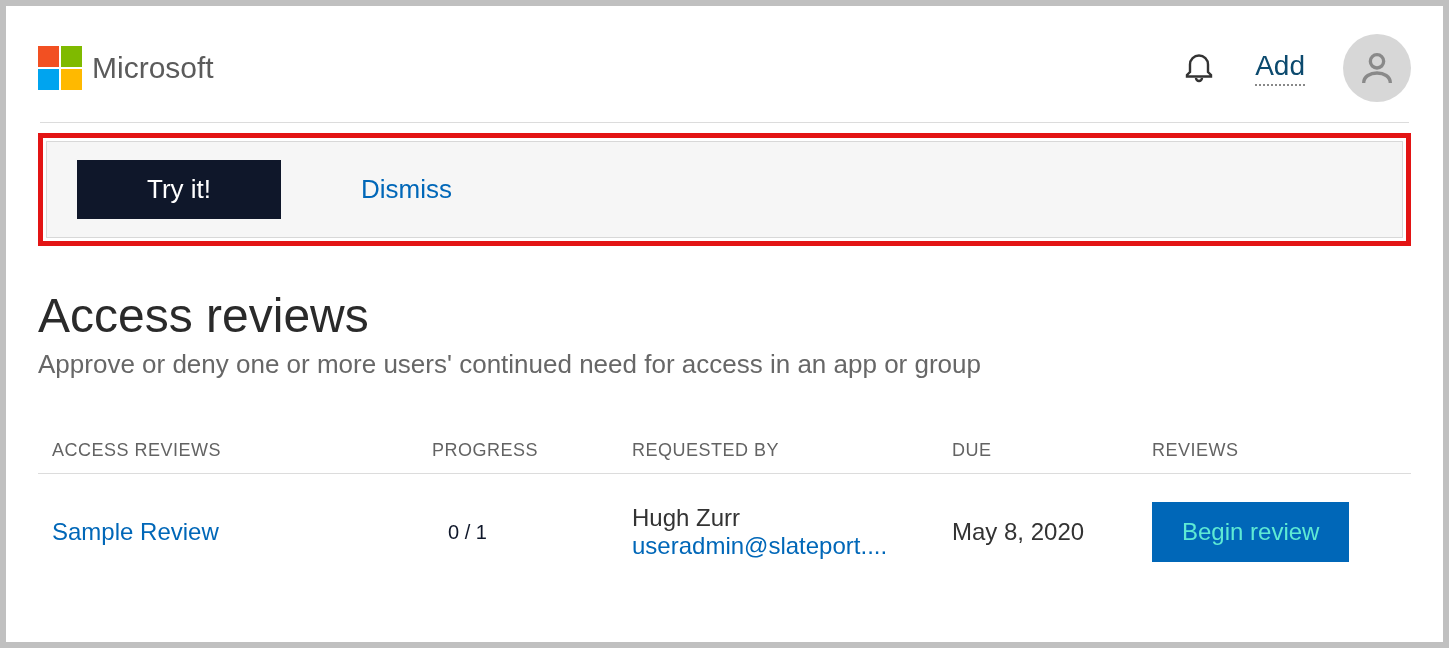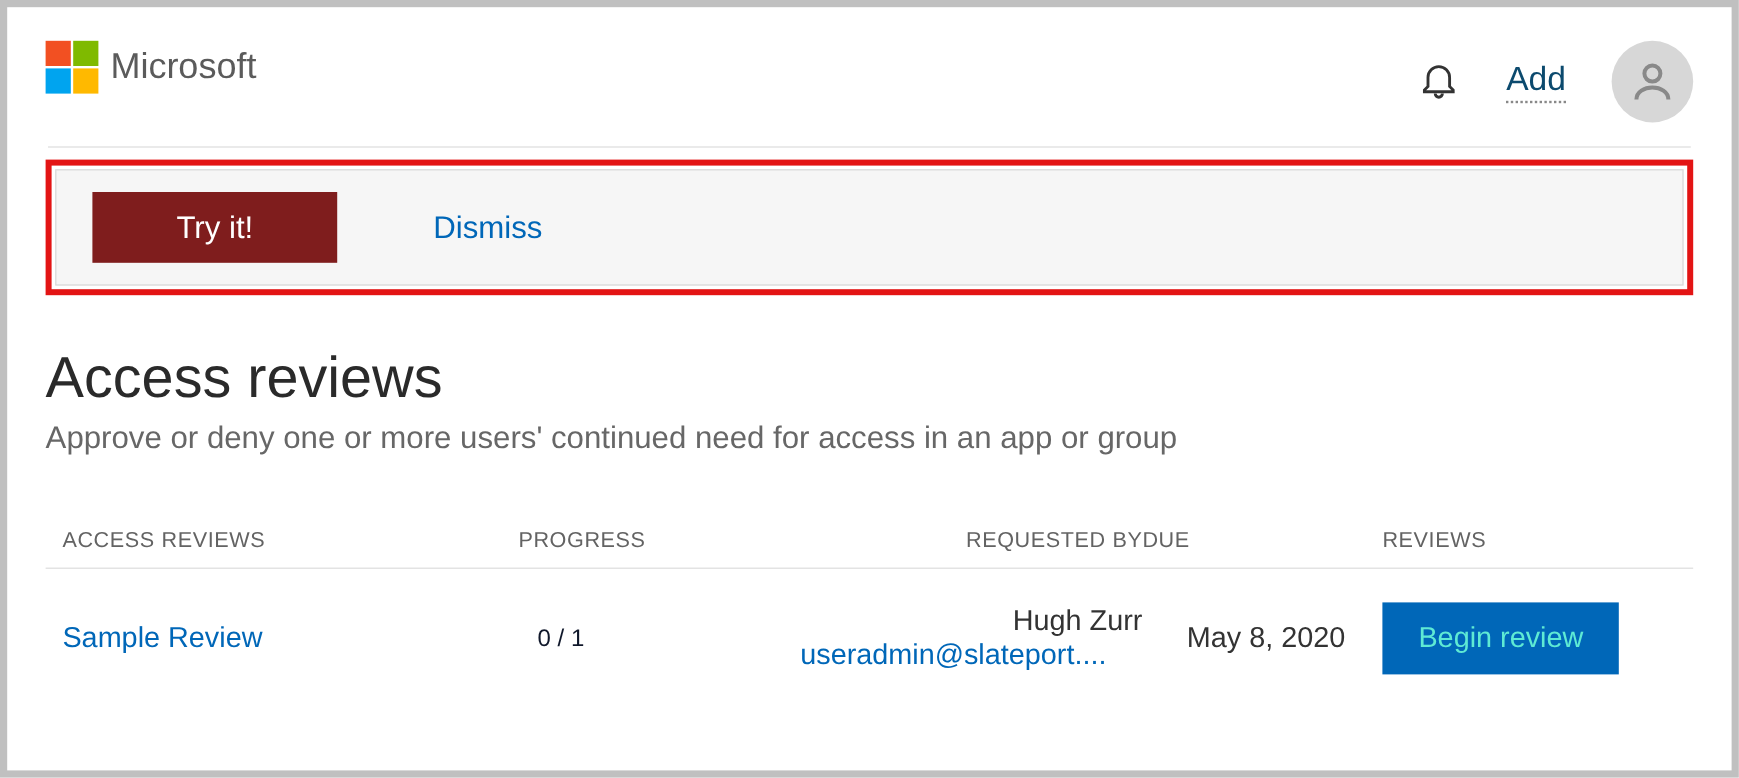--- a/index.html
+++ b/index.html
@@ -13,21 +13,21 @@
       width: 1449px;
       height: 648px;
       border: 6px solid #c0c0c0;
       position: relative;
     }
     .container {
       padding: 28px 32px 0 32px;
     }
     .header {
       display: flex;
-      align-items: flex-start;
+      align-items: center;
       justify-content: space-between;
       padding-bottom: 20px;
     }
     .brand {
       display: flex;
       align-items: center;
       gap: 10px;
     }
     .ms-logo {
       width: 44px;
@@ -103,21 +103,21 @@
     .banner-text {
       font-size: 26px;
       color: #333;
     }
     .banner-actions {
       display: flex;
       align-items: center;
       gap: 80px;
     }
     .btn-primary {
-      background: #7f1d1d;
+      background: #0f172a;
       color: #fff;
       font-size: 26px;
       border: none;
       padding: 14px 70px;
       cursor: pointer;
       font-family: inherit;
     }
     .btn-link {
       color: #0067b8;
       font-size: 26px;
@@ -150,21 +150,21 @@
       padding: 0 14px 12px 14px;
     }
     .th {
       font-size: 18px;
       color: #636363;
       letter-spacing: 0.5px;
       font-weight: 400;
     }
     .col-name { flex: 0 0 380px; }
     .col-progress { flex: 0 0 200px; }
-    .col-req { flex: 0 0 320px; text-align: right; }
+    .col-req { flex: 0 0 320px; }
     .col-due { flex: 0 0 200px; }
     .col-action { flex: 1; }
     .trow {
       display: flex;
       align-items: center;
       padding: 28px 14px 0 14px;
     }
     .td {
       font-size: 24px;
       color: #333;
@@ -188,21 +188,20 @@
       color: #0067b8;
       cursor: pointer;
       white-space: nowrap;
       overflow: hidden;
       text-overflow: ellipsis;
       max-width: 290px;
     }
     .due {
       font-size: 24px;
       color: #333;
-      margin-left: 37px;
     }
     .btn-begin {
       background: #0067b8;
       color: #5eead4;
       font-size: 24px;
       border: none;
       padding: 16px 30px;
       cursor: pointer;
       font-family: inherit;
     }

